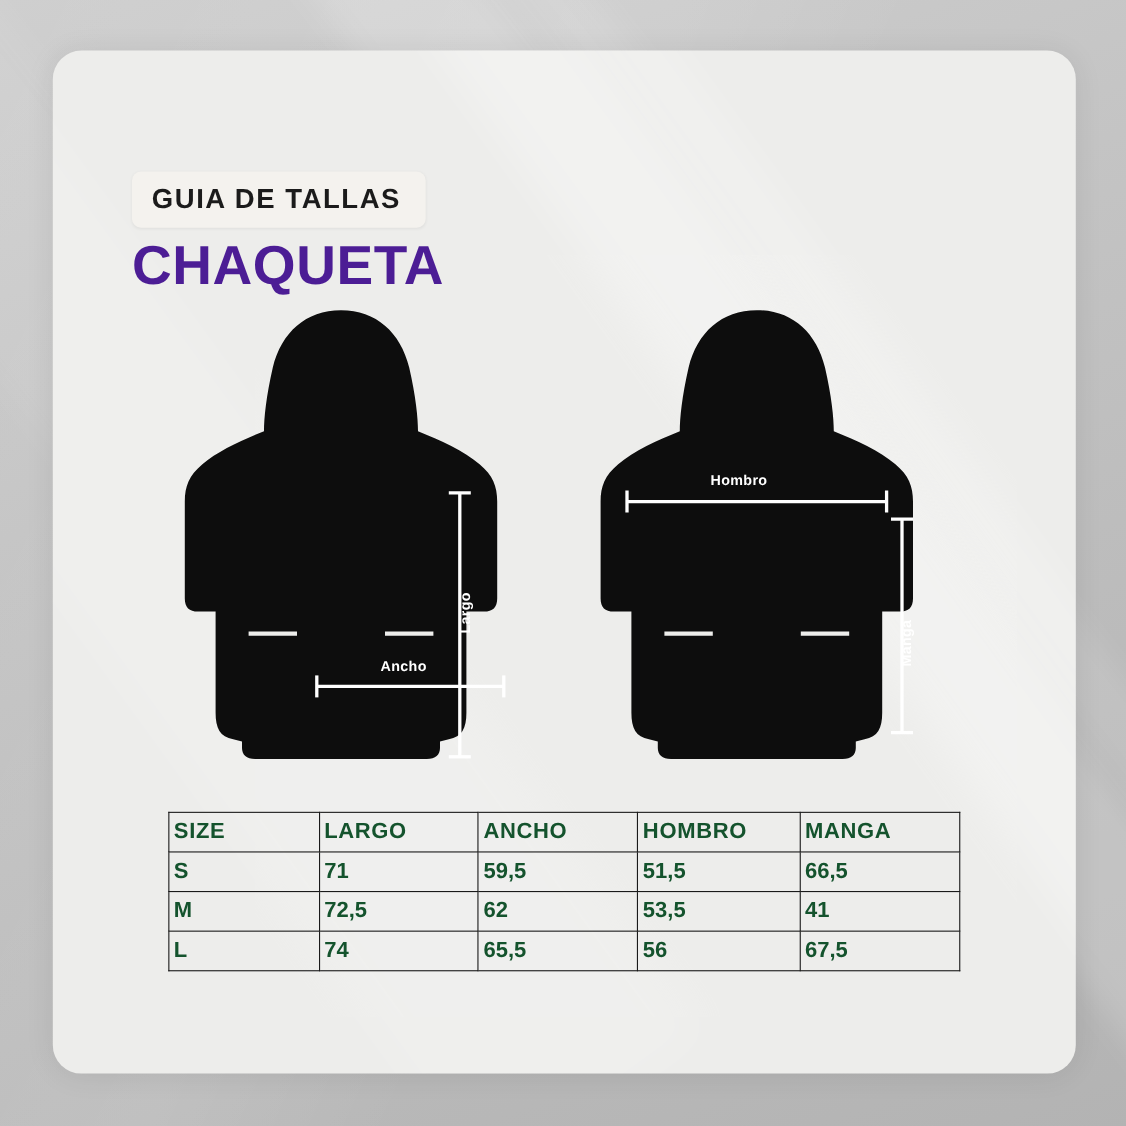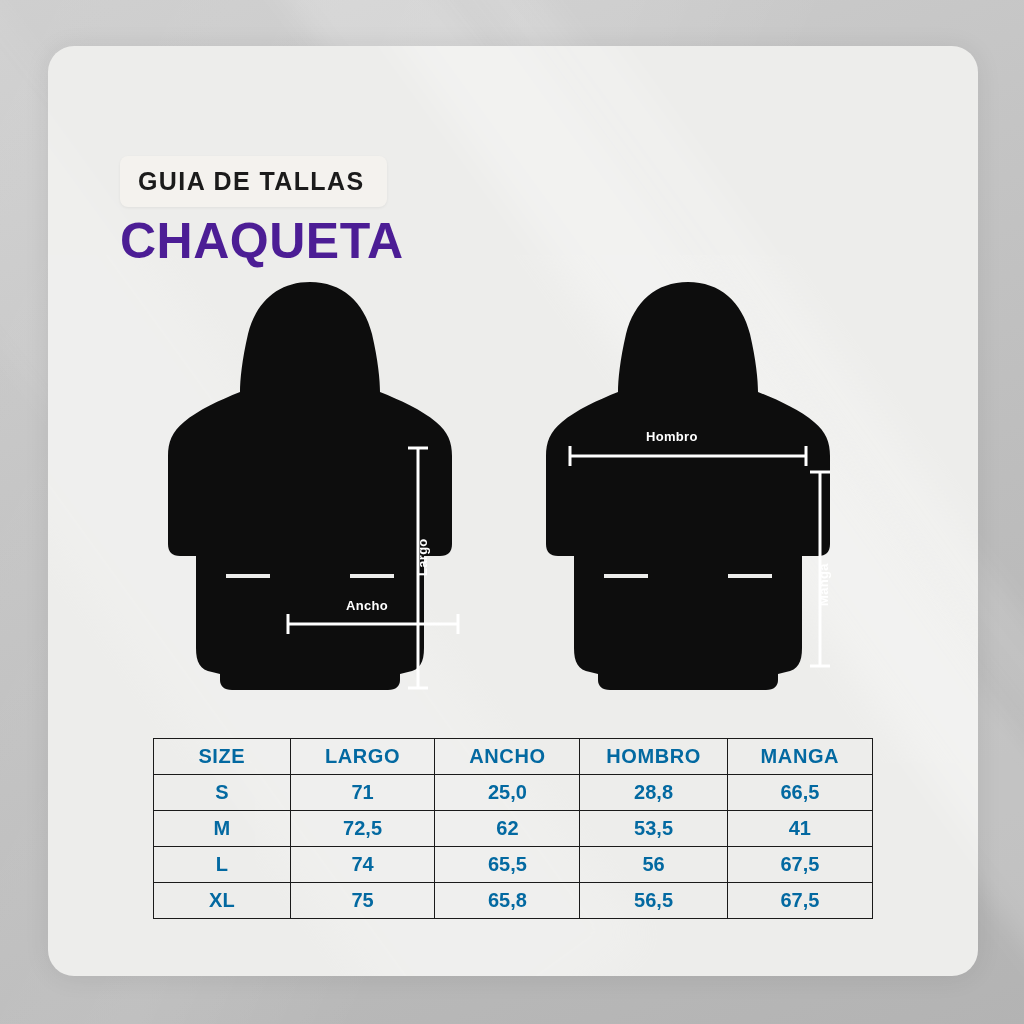--- a/index.html
+++ b/index.html
@@ -129,23 +129,23 @@
   #size-table {
     position: absolute;
     left: 105px;
     top: 692px;
     width: 720px;
     border-collapse: collapse;
     background: transparent;
   }
   #size-table th, #size-table td {
     border: 1px solid #1a1a1a;
-    text-align: center;
+    text-align: left;
     font-size: 20px;
-    color: #0369a1;
+    color: #14532d;
     height: 35px;
     padding: 0 4px;
   }
   #size-table th {
     font-weight: bold;
     letter-spacing: .6px;
   }
   #size-table td.size-col { font-weight: bold; }
   #size-table td { font-weight: bold; }
 </style>
@@ -278,41 +278,34 @@
           <th style="width:145px">LARGO</th>
           <th style="width:145px">ANCHO</th>
           <th style="width:145px">HOMBRO</th>
           <th style="width:145px">MANGA</th>
         </tr>
       </thead>
       <tbody>
         <tr>
           <td class="size-col">S</td>
           <td>71</td>
-          <td>25,0</td>
-          <td>28,8</td>
+          <td>59,5</td>
+          <td>51,5</td>
           <td>66,5</td>
         </tr>
         <tr>
           <td class="size-col">M</td>
           <td>72,5</td>
           <td>62</td>
           <td>53,5</td>
           <td>41</td>
         </tr>
         <tr>
           <td class="size-col">L</td>
           <td>74</td>
           <td>65,5</td>
           <td>56</td>
           <td>67,5</td>
         </tr>
-        <tr>
-          <td class="size-col">XL</td>
-          <td>75</td>
-          <td>65,8</td>
-          <td>56,5</td>
-          <td>67,5</td>
-        </tr>
       </tbody>
     </table>
   </div>
 </div>
 
 </body></html>

